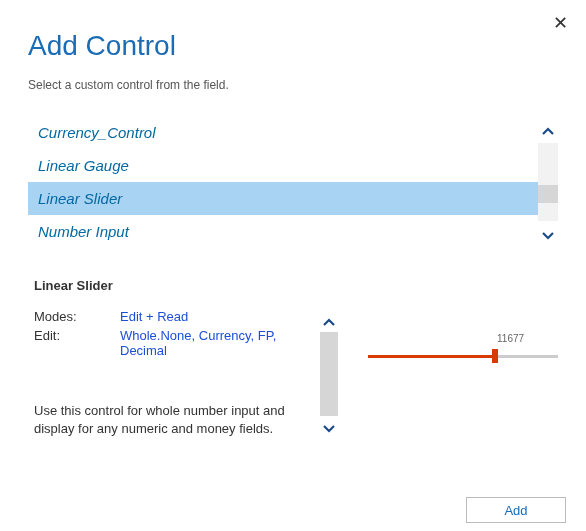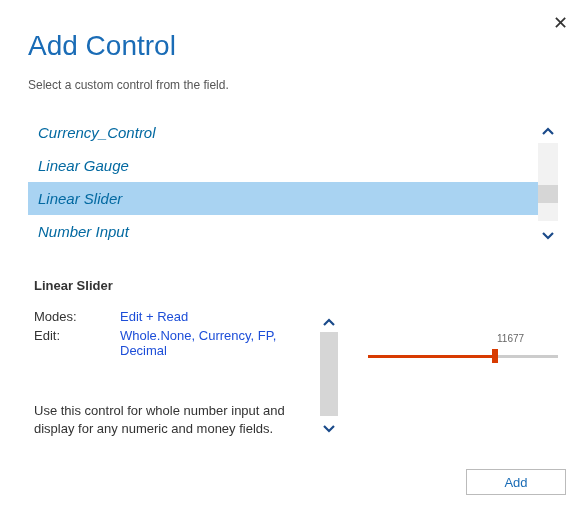--- a/index.html
+++ b/index.html
@@ -181,21 +181,21 @@
     left: 124px;
     top: -6px;
     width: 6px;
     height: 14px;
     background: #d83b01;
   }
 
   .footer {
     position: absolute;
     right: 20px;
-    bottom: 36px;
+    bottom: 8px;
     border-radius: 13px;
   }
   .add-btn {
     width: 100px;
     height: 26px;
     border: 1px solid #bbb;
     background: #fff;
     color: #1a6cb6;
     font-size: 13px;
     cursor: pointer;

